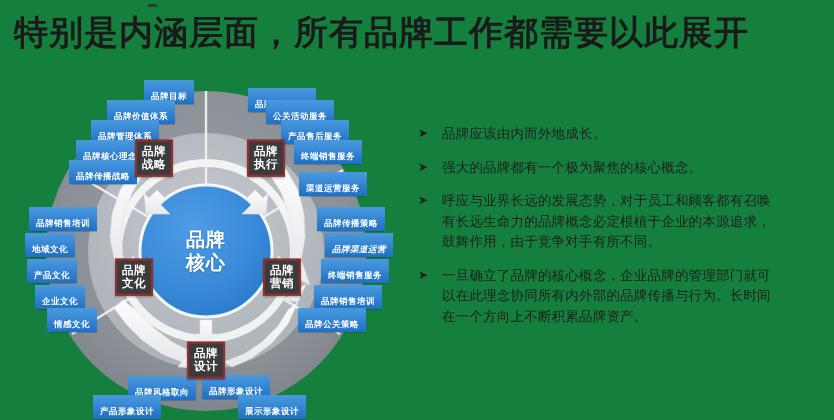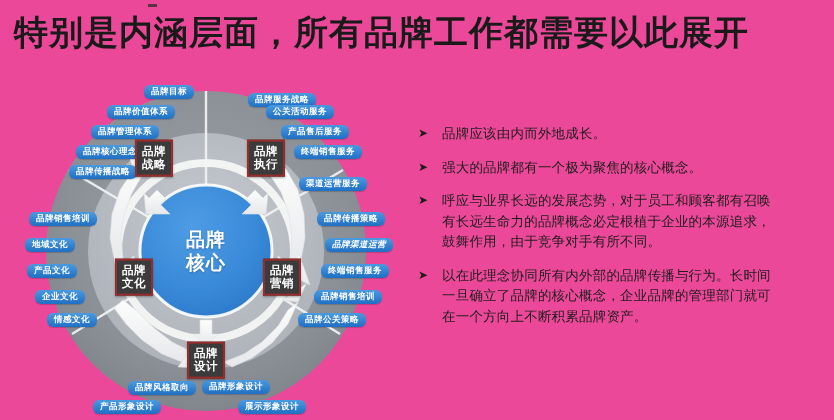--- a/index.html
+++ b/index.html
@@ -8,21 +8,21 @@
   }
   body {
     width: 834px; height: 420px;
     position: relative;
     overflow: hidden;
     font-family: "Liberation Sans", "DejaVu Sans", sans-serif;
   }
   #slide {
     position: absolute; left: 0; top: 0;
     width: 834px; height: 420px;
-    background: #ec4899;
+    background: #15803d;
   }
   
   #title {
     position: absolute;
     left: 14px; top: 14px;
     width: 806px;
     font-family: "Liberation Serif", "DejaVu Serif", serif;
     font-size: 34px;
     font-weight: bold;
     color: #1a1a1a;
@@ -49,22 +49,22 @@
     left: 0; top: 0;
     width: 400px; height: 352px;
   }
   
   .pill {
     position: absolute;
     background: linear-gradient(#4a9ae0, #1f6fc4);
     color: #ffffff;
     font-size: 8.5px;
     font-weight: bold;
-    border-radius: 6px;
-    padding: 2px 7px 3px 7px;
+    border-radius: 0;
+    padding: 12px 7px 3px 7px;
     white-space: nowrap;
     line-height: 1.05;
     letter-spacing: .5px;
     box-shadow: 0 1px 1px rgba(0,0,0,.18);
     transform: translate(-50%, -50%);
   }
   
   .rolebox {
     position: absolute;
     background: #3b3b3b;
@@ -255,19 +255,19 @@
         <div>强大的品牌都有一个极为聚焦的核心概念。</div>
       </div>
       <div class="bullet">
         <span class="marker">➤</span>
         <div>呼应与业界长远的发展态势，对于员工和顾客都有召唤</div>
         <div>有长远生命力的品牌概念必定根植于企业的本源追求，</div>
         <div>鼓舞作用，由于竞争对手有所不同。</div>
       </div>
       <div class="bullet">
         <span class="marker">➤</span>
+        <div>一旦确立了品牌的核心概念，企业品牌的管理部门就可</div>
         <div>以在此理念协同所有内外部的品牌传播与行为。长时间</div>
-        <div>一旦确立了品牌的核心概念，企业品牌的管理部门就可</div>
         <div>在一个方向上不断积累品牌资产。</div>
       </div>
     </div>
 
 </div>
 
 </body></html>

